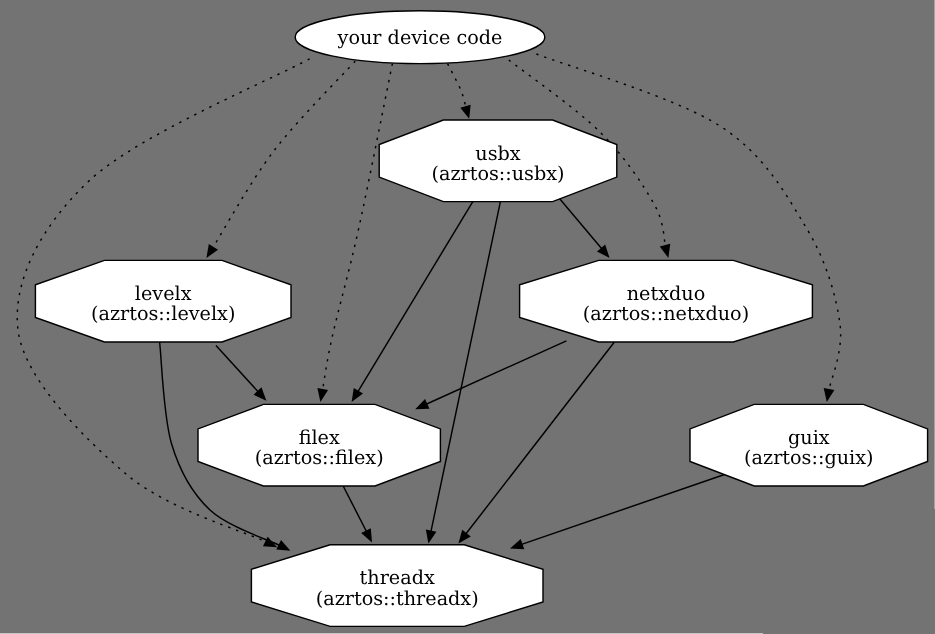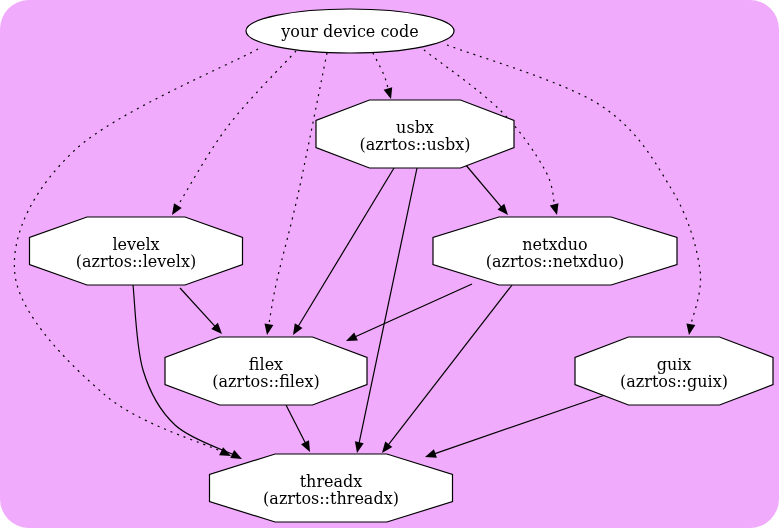--- a/index.html
+++ b/index.html
@@ -1,17 +1,17 @@
 <!DOCTYPE html>
 <html><head>
 <meta charset="utf-8">
 <style>
   html,body{margin:0;padding:0;background:#ffffff;}
   body{width:779px;height:528px;overflow:hidden;font-family:"DejaVu Serif",serif;}
-  #stage{width:779px;height:528px;position:relative;background:#f0abfc;border-radius:29px;}
+  #stage{width:779px;height:528px;position:relative;background:#737373;}
   svg{display:block;}
   .edge-line{fill:none;stroke:#000000;stroke-width:1.2;}
   .edge-line.dotted{stroke-dasharray:2 5;}
   .arrowhead{fill:#000000;stroke:none;}
   .node-shape{fill:#ffffff;stroke:#000000;stroke-width:1.2;}
   .node-label{font-family:"DejaVu Serif",serif;font-size:16px;fill:#000000;text-anchor:middle;}
 </style>
 </head>
 <body>
 

